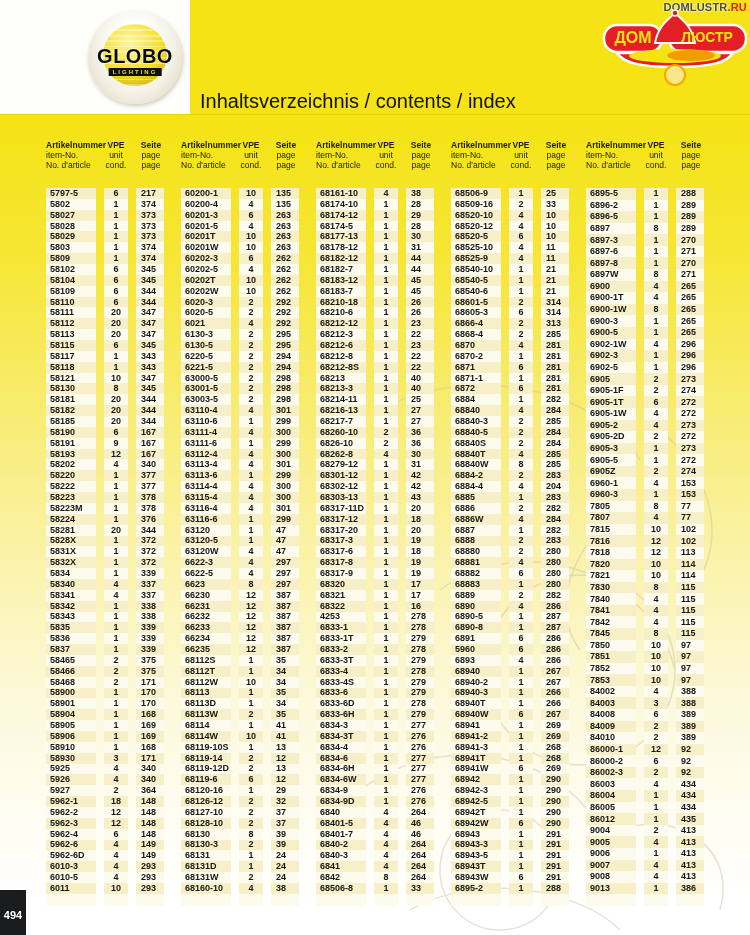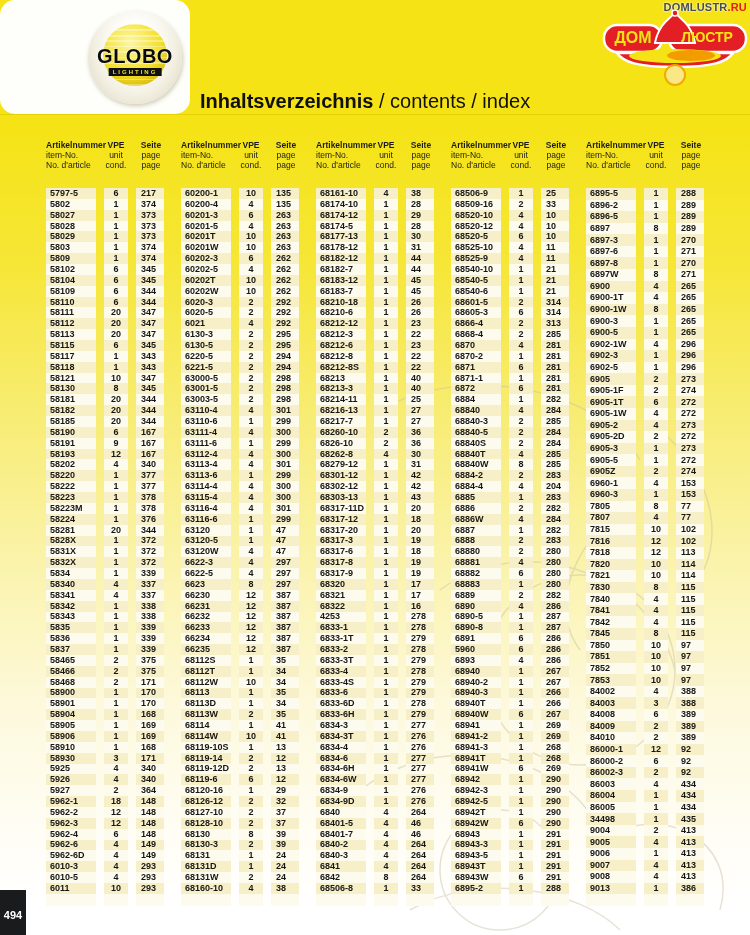--- a/index.html
+++ b/index.html
@@ -2,36 +2,36 @@
 <html><head>
 <meta charset="utf-8">
 <style>
   html,body{margin:0;padding:0;background:#888;}
   .page{position:relative;width:750px;height:935px;overflow:hidden;margin:0 auto;
     font-family:"Liberation Sans",sans-serif;
     background:linear-gradient(180deg,#f5e315 0%,#f5e315 13%,#f6e636 28%,#f8ed7d 47%,#fbf4b4 63%,#fdf9dd 76%,#fffdf3 88%,#ffffff 97%);}
   .divider{position:absolute;left:0;top:114px;width:100%;height:1px;background:#dccb00;opacity:.7}
 
   
-  .whitebox{position:absolute;left:0;top:0;width:190px;height:114px;background:#fefefb;border-radius:15px;}
+  .whitebox{position:absolute;left:0;top:0;width:190px;height:114px;background:#fefefb;}
   .egg{position:absolute;left:88px;top:11px;width:94px;height:93px;border-radius:50%;
     background:radial-gradient(ellipse at 50% 38%,#ffffff 28%,#f3f0e3 60%,#d8d2bb 100%);
     box-shadow:1px 2px 4px rgba(120,110,50,.35);}
   .ball{position:absolute;left:15px;top:13px;width:64px;height:62px;border-radius:50%;
     background:radial-gradient(circle at 42% 30%,#fdf6a2,#f3df25 55%,#c39f00 100%);}
   .ball:after{content:"";position:absolute;inset:0;border-radius:50%;
     background:repeating-linear-gradient(180deg,rgba(255,255,255,.35) 0 1.5px,rgba(0,0,0,0) 1.5px 5.5px);}
   .globo-name{position:absolute;left:0;width:100%;top:34px;text-align:center;font-weight:bold;
     font-size:20px;letter-spacing:.5px;color:#0a0a0a;text-shadow:0 0 2px #fff;}
   .globo-tag{position:absolute;left:50%;transform:translateX(-50%);top:57px;background:#101010;
     color:#f3df25;font-size:6px;letter-spacing:2px;padding:1px 4px;font-weight:bold;white-space:nowrap;}
 
   
   .title{position:absolute;left:200px;top:90px;font-size:20px;color:#101010;white-space:nowrap;}
-  .title .main{font-weight:bold;}
+  .title .main{font-weight:normal;}
 
   
   .watermark{position:absolute;right:3px;top:1px;font-size:11px;font-weight:bold;letter-spacing:.2px;}
   .watermark .site{color:#474c54;text-shadow:0 0 2px #fffbd0,0 0 2px #fffbd0;}
   .watermark .tld{color:#e31e24;}
   .lustr{position:absolute;left:601px;top:9px;width:148px;height:80px;}
 
   .sketch{position:absolute;right:0;bottom:0;width:430px;height:565px;pointer-events:none;}
 
   
@@ -2438,21 +2438,21 @@
             <div class="cell c-page crm">434</div>
           </div>
           <div class="row">
             <div class="cell c-item lgt">86005</div>
             <div class="gap"></div>
             <div class="cell c-vpe lgt">1</div>
             <div class="gap"></div>
             <div class="cell c-page lgt">434</div>
           </div>
           <div class="row">
-            <div class="cell c-item crm">34498</div>
+            <div class="cell c-item crm">86012</div>
             <div class="gap"></div>
             <div class="cell c-vpe crm">1</div>
             <div class="gap"></div>
             <div class="cell c-page crm">435</div>
           </div>
           <div class="row">
             <div class="cell c-item lgt">9004</div>
             <div class="gap"></div>
             <div class="cell c-vpe lgt">2</div>
             <div class="gap"></div>

